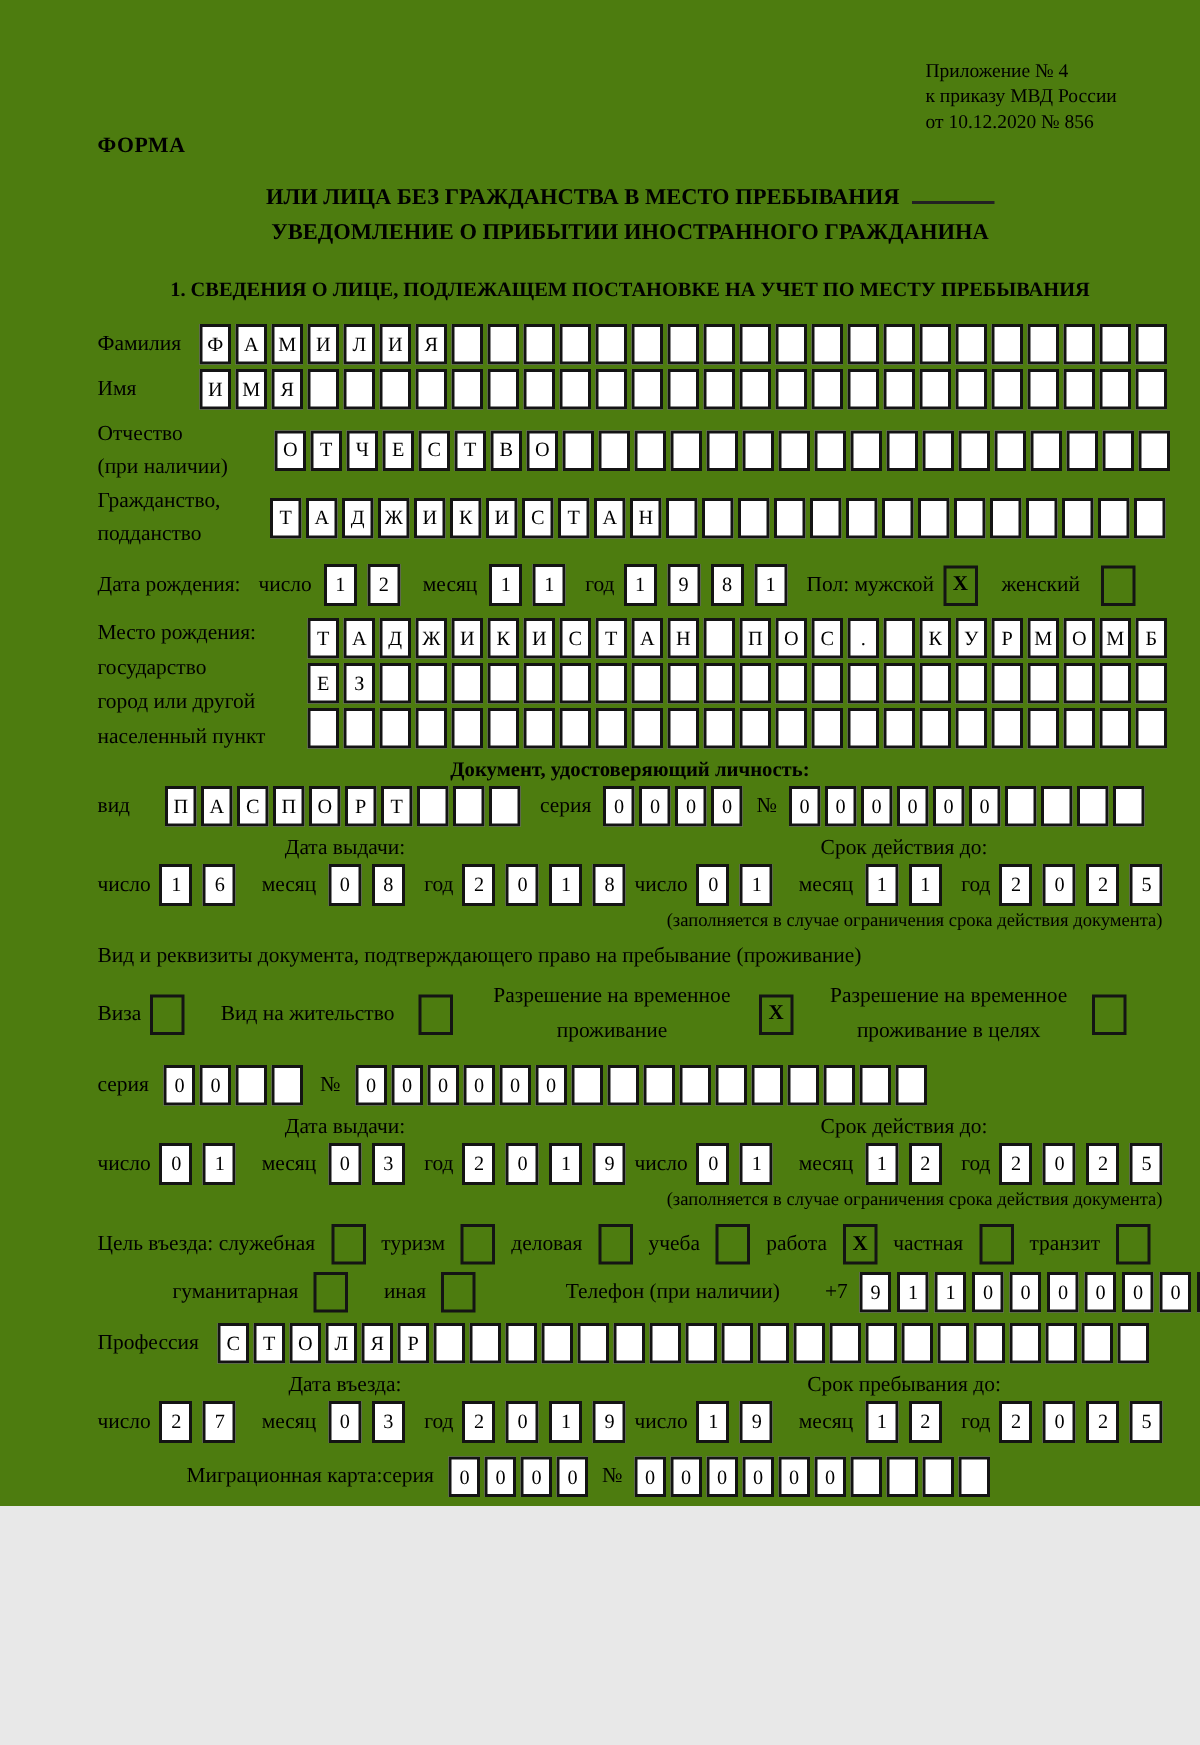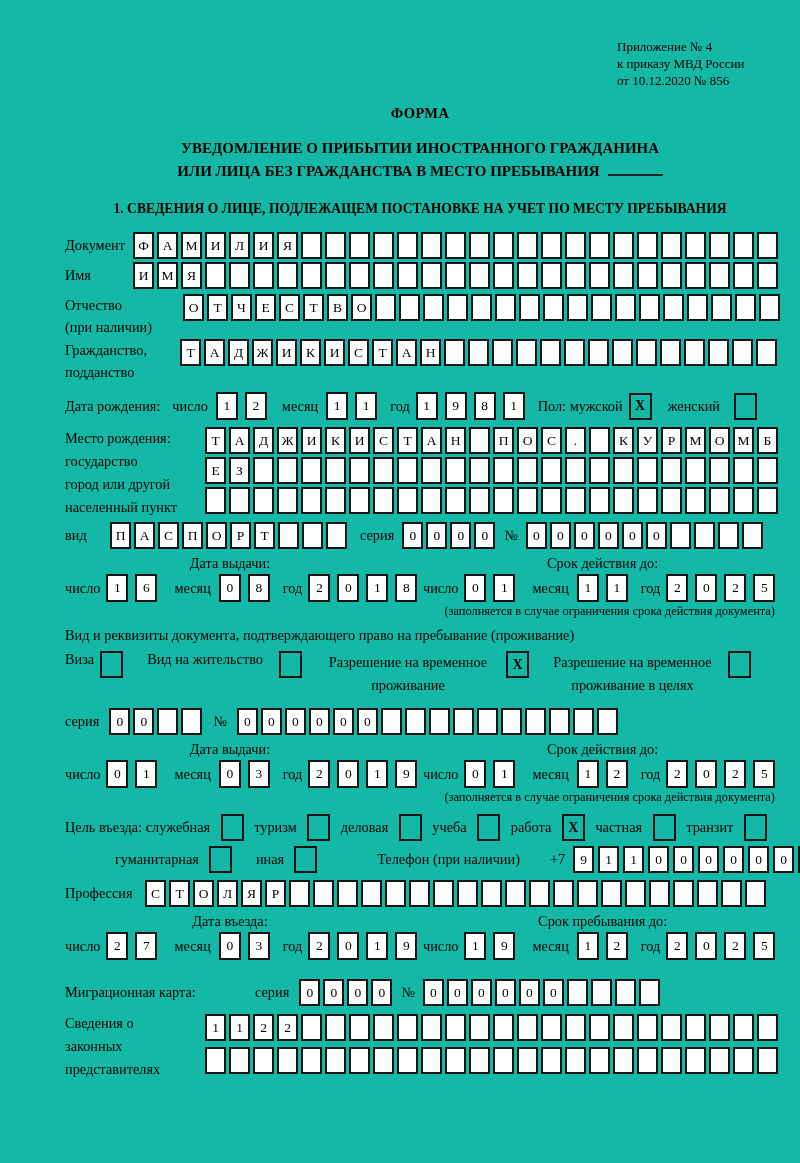--- a/index.html
+++ b/index.html
@@ -1,39 +1,39 @@
 <!DOCTYPE html>
 <html><head>
 <meta charset="utf-8">
 <style>
   * { box-sizing: border-box; }
   html,body { margin:0; padding:0; background:#e8e8e8; }
   body { font-family:"Liberation Serif", serif; color:#000; }
-  .page { width:800px; height:1163px; background:#14b8a6; padding:38px 25px 0 65px; position:relative; overflow:hidden; margin:0 auto; }
+  .page { width:800px; height:1004px; background:#4d7c0f; padding:38px 25px 0 65px; position:relative; overflow:hidden; margin:0 auto; }
 
   .appendix { margin-left:552px; font-size:13px; line-height:1.32; }
   .appendix .edition { margin-top:5px; font-size:12.3px; }
 
-  .forma { text-align:center; font-weight:bold; margin-top:16px; font-size:14.5px; letter-spacing:.4px; }
+  .forma { text-align:left; font-weight:bold; margin-top:0; font-size:14.5px; letter-spacing:.4px; }
 
   .title { margin-top:15px; text-align:center; font-weight:bold; font-size:15px; line-height:1.5; }
   .title-underline { display:inline-block; width:55px; border-bottom:2px solid #222; margin-left:8px; }
 
   .section-heading { margin-top:19px; font-weight:bold; font-size:13.6px; text-align:center; white-space:nowrap; }
 
   .strip { display:flex; flex:none; }
   .cell { flex:none; width:21px; height:27px; border:2px solid #141414; margin-right:3px;
           display:flex; align-items:center; justify-content:center; font-size:13.5px; background:#fff; }
   .date-strip .cell { width:22px; height:28px; margin-right:7px; }
   .phone-strip .cell { margin-right:4px; }
   .checkbox { flex:none; width:23px; height:27px; border:2px solid #141414;
               display:inline-flex; align-items:center; justify-content:center; font-size:14px; font-weight:bold; }
 
   .frow { display:flex; align-items:center; }
-  .fstart { display:flex; align-items:flex-start; }
+  .fstart { display:flex; align-items:center; }
   .lbl { flex:none; font-size:14.3px; }
 
   .row-surname { margin-top:15px; }
   .row-name { margin-top:3px; }
   .lblcol-68 { flex:none; width:68px; font-size:14.3px; }
   .row-patronymic { margin-top:5px; }
   .lblcol-118 { flex:none; width:118px; font-size:14.3px; line-height:22px; }
   .row-citizenship { margin-top:1px; }
   .lblcol-115 { flex:none; width:115px; font-size:14.3px; line-height:22px; }
 
@@ -55,21 +55,21 @@
   .res-doc-line2 { margin-top:7px; font-size:14.3px; }
   .row-permits { margin-top:7px; }
   .opt-center { text-align:center; font-size:14.3px; line-height:1.6; }
 
   .row-permit-series { margin-top:11px; }
   .row-purpose { margin-top:9px; justify-content:space-between; padding-right:8px; }
   .row-purpose2 { margin-top:5px; margin-left:50px; }
   .row-profession { margin-top:7px; }
   .lblcol-80 { flex:none; width:80px; font-size:14.3px; }
 
-  .row-migration { margin-top:19px; }
+  .row-migration { margin-top:9px;text-align:right; }
   .row-representatives { margin-top:6px; }
   .lblcol-140 div { white-space:nowrap; }
   .strip-stack-wide .strip { margin-bottom:6px; }
 
   .mr6{margin-right:6px}.mr8{margin-right:8px}.mr10{margin-right:10px}.mr12{margin-right:12px}
   .mr14{margin-right:14px}.ml6{margin-left:6px}.ml8{margin-left:8px}
   .ml10{margin-left:10px}.ml16{margin-left:16px}.ml24{margin-left:24px}.ml30{margin-left:30px}.ml40{margin-left:60px}
 </style>
 </head>
 <body>
@@ -78,30 +78,30 @@
 
   <div class="appendix">
     <div>Приложение № 4</div>
     <div>к приказу МВД России</div>
     <div>от 10.12.2020 № 856</div>
   </div>
 
   <div class="forma">ФОРМА</div>
 
   <div class="title">
-    <div>УВЕДОМЛЕНИЕ О ПРИБЫТИИ ИНОСТРАННОГО ГРАЖДАНИНА</div>
     <div>
       <span>ИЛИ ЛИЦА БЕЗ ГРАЖДАНСТВА В МЕСТО ПРЕБЫВАНИЯ</span><span class="title-underline"></span>
     </div>
+    <div>УВЕДОМЛЕНИЕ О ПРИБЫТИИ ИНОСТРАННОГО ГРАЖДАНИНА</div>
   </div>
 
   <div class="section-heading">1. СВЕДЕНИЯ О ЛИЦЕ, ПОДЛЕЖАЩЕМ ПОСТАНОВКЕ НА УЧЕТ ПО МЕСТУ ПРЕБЫВАНИЯ</div>
 
   <div class="frow row-surname">
-    <div class="lblcol-68">Документ</div>
+    <div class="lblcol-68">Фамилия</div>
     <div class="strip">
         <span class="cell">Ф</span>
         <span class="cell">А</span>
         <span class="cell">М</span>
         <span class="cell">И</span>
         <span class="cell">Л</span>
         <span class="cell">И</span>
         <span class="cell">Я</span>
         <span class="cell"></span>
         <span class="cell"></span>
@@ -334,20 +334,21 @@
           <span class="cell"></span>
           <span class="cell"></span>
           <span class="cell"></span>
           <span class="cell"></span>
           <span class="cell"></span>
           <span class="cell"></span>
         </div>
     </div>
   </div>
 
+  <div class="doc-heading">Документ, удостоверяющий личность:</div>
 
   <div class="frow row-doctype">
     <span class="lbl" style="width:45px;">вид</span>
     <div class="strip">
         <span class="cell">П</span>
         <span class="cell">А</span>
         <span class="cell">С</span>
         <span class="cell">П</span>
         <span class="cell">О</span>
         <span class="cell">Р</span>

